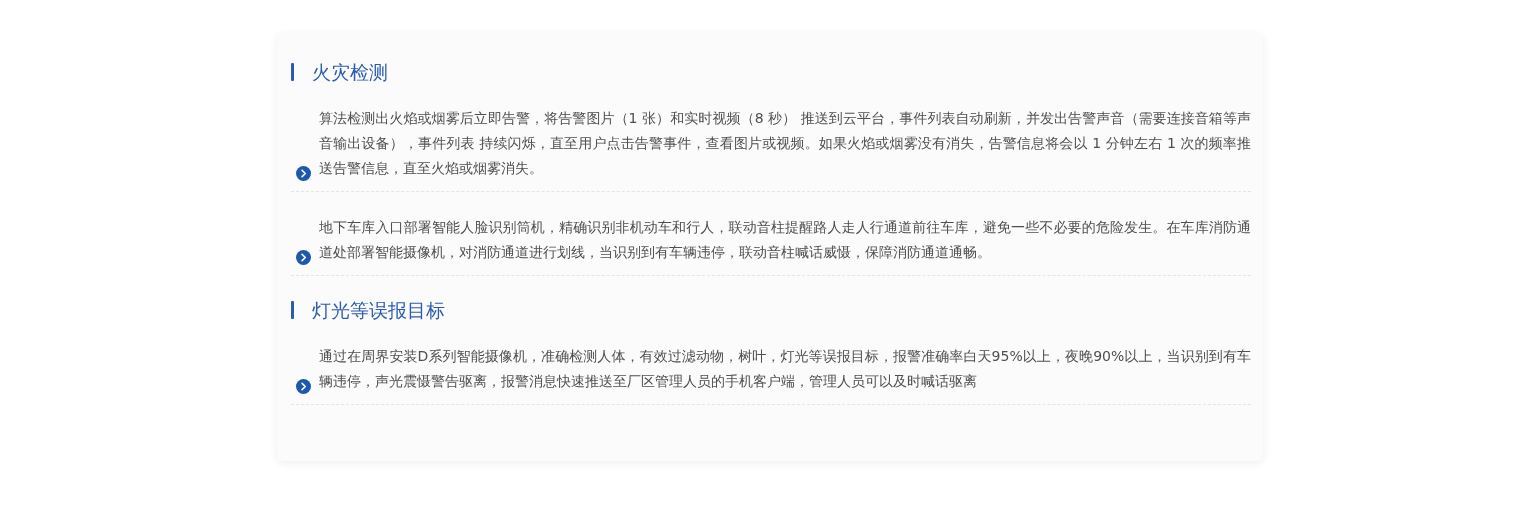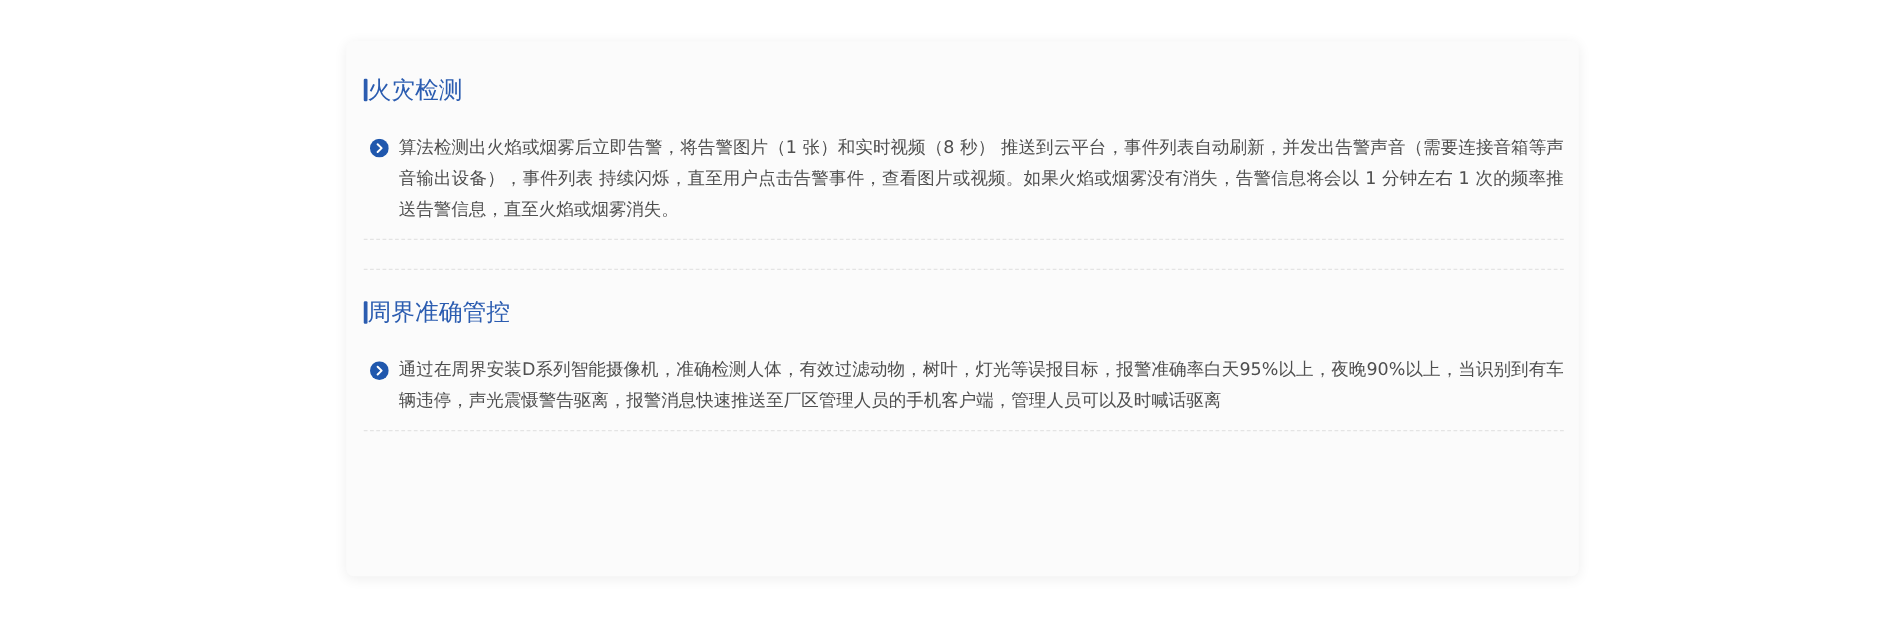--- a/index.html
+++ b/index.html
@@ -17,36 +17,36 @@
     width: 986px;
     min-height: 428px;
     background: #fbfbfb;
     border-radius: 6px;
     box-shadow: 0 2px 10px rgba(0,0,0,0.07);
     padding: 28px 12px 11px 14px;
   }
   .sec-title {
     display: flex;
     align-items: center;
-    gap: 0;
+    gap: 18px;
     font-size: 19px;
     font-weight: 500;
     color: #2b5cb0;
     line-height: 22px;
   }
   .title-bar {
     width: 3px;
     height: 18px;
     background: #2b5cb0;
     border-radius: 1px;
     flex: 0 0 auto;
   }
   .para {
     display: flex;
-    align-items: flex-start;
+    align-items: flex-end;
     gap: 8px;
     margin: 23px 0 10px 5px;
   }
   .bullet {
     flex: 0 0 auto;
     margin-top: 5px;
     line-height: 0;
   }
   .body-text {
     font-size: 14px;
@@ -77,27 +77,36 @@
           <circle cx="7.5" cy="7.5" r="7.5" fill="#1f57ad"></circle>
           <path d="M6.1 4.4 L9.3 7.5 L6.1 10.6" stroke="#ffffff" stroke-width="1.6" fill="none" stroke-linecap="round" stroke-linejoin="round"></path>
         </svg>
       </span>
       <span class="body-text">算法检测出火焰或烟雾后立即告警，将告警图片（1 张）和实时视频（8 秒） 推送到云平台，事件列表自动刷新，并发出告警声音（需要连接音箱等声音输出设备），事件列表 持续闪烁，直至用户点击告警事件，查看图片或视频。如果火焰或烟雾没有消失，告警信息将会以 1 分钟左右 1 次的频率推送告警信息，直至火焰或烟雾消失。</span>
     </div>
     <hr class="dashed">
   </section>
 
   <section>
+    <div class="para">
+      <span class="bullet">
+        <svg width="15" height="15" viewBox="0 0 15 15">
+          <circle cx="7.5" cy="7.5" r="7.5" fill="#1f57ad"></circle>
+          <path d="M6.1 4.4 L9.3 7.5 L6.1 10.6" stroke="#ffffff" stroke-width="1.6" fill="none" stroke-linecap="round" stroke-linejoin="round"></path>
+        </svg>
+      </span>
+      <span class="body-text">地下车库入口部署智能人脸识别筒机，精确识别非机动车和行人，联动音柱提醒路人走人行通道前往车库，避免一些不必要的危险发生。在车库消防通道处部署智能摄像机，对消防通道进行划线，当识别到有车辆违停，联动音柱喊话威慑，保障消防通道通畅。</span>
+    </div>
     <hr class="dashed">
   </section>
 
   <section>
     <h2 class="sec-title">
       <span class="title-bar"></span>
-      <span>周界准确管控</span>
+      <span>灯光等误报目标</span>
     </h2>
     <div class="para">
       <span class="bullet">
         <svg width="15" height="15" viewBox="0 0 15 15">
           <circle cx="7.5" cy="7.5" r="7.5" fill="#1f57ad"></circle>
           <path d="M6.1 4.4 L9.3 7.5 L6.1 10.6" stroke="#ffffff" stroke-width="1.6" fill="none" stroke-linecap="round" stroke-linejoin="round"></path>
         </svg>
       </span>
       <span class="body-text">通过在周界安装D系列智能摄像机，准确检测人体，有效过滤动物，树叶，灯光等误报目标，报警准确率白天95%以上，夜晚90%以上，当识别到有车辆违停，声光震慑警告驱离，报警消息快速推送至厂区管理人员的手机客户端，管理人员可以及时喊话驱离</span>
     </div>

